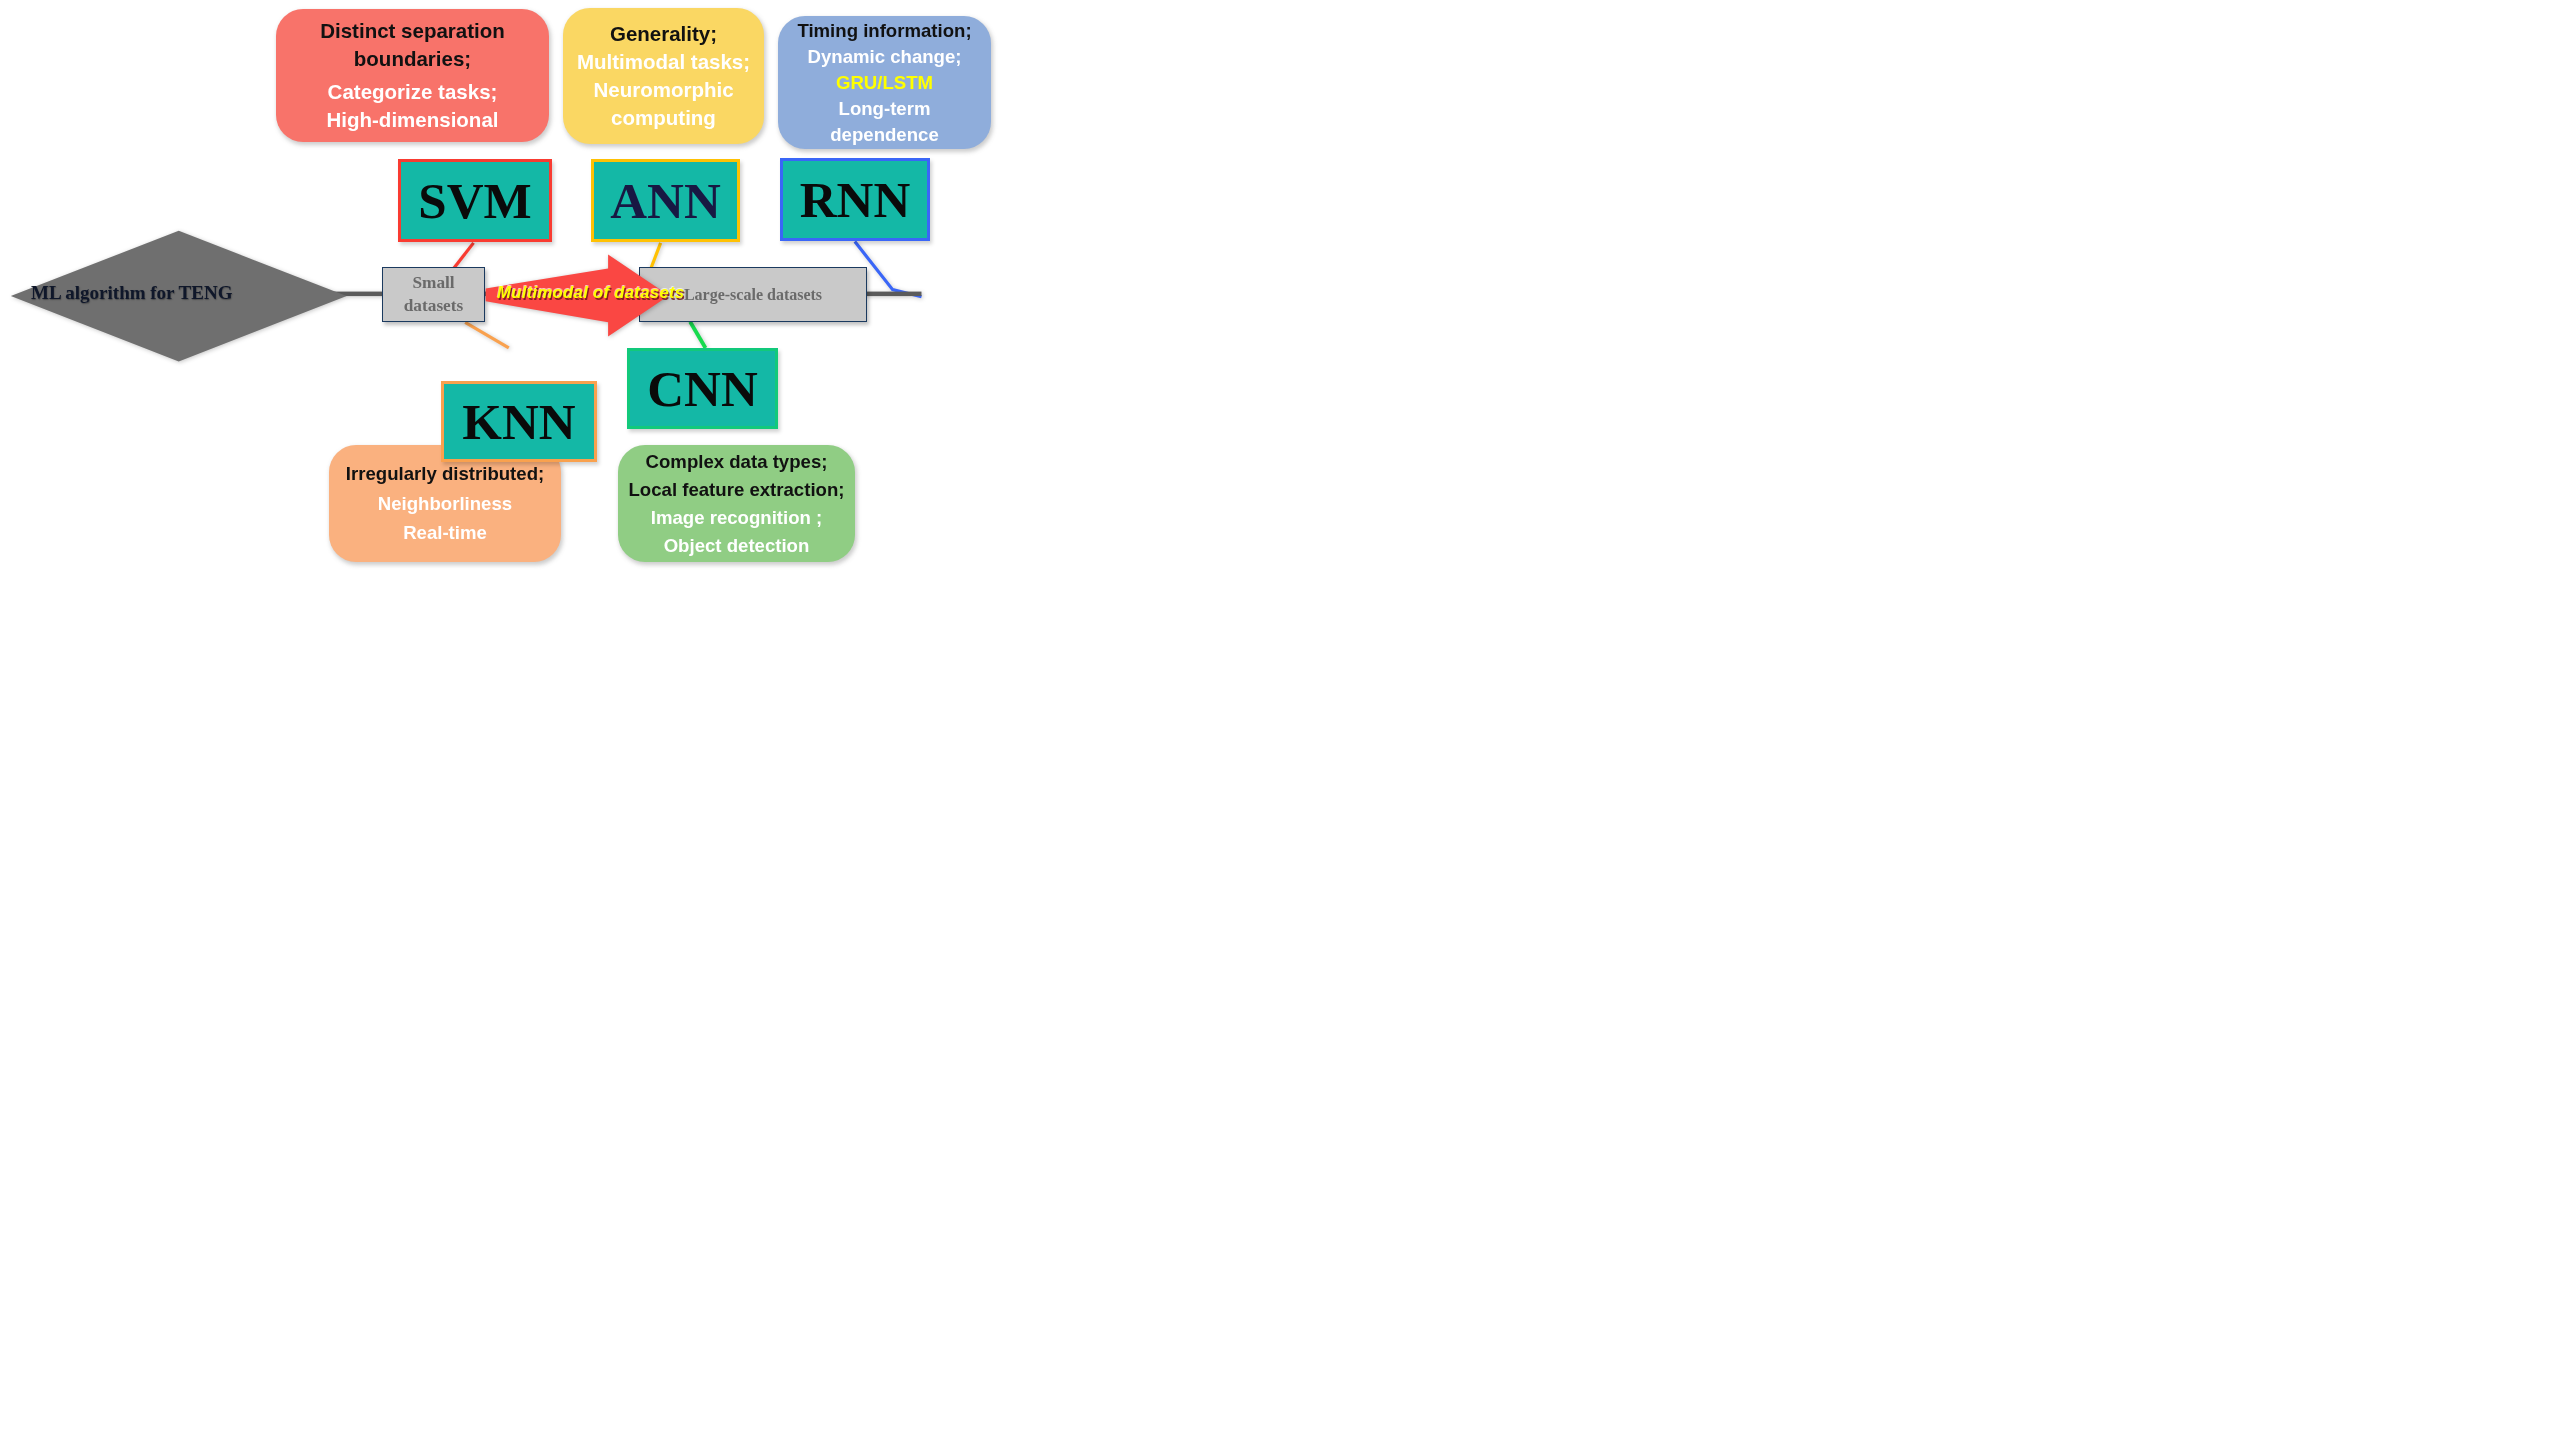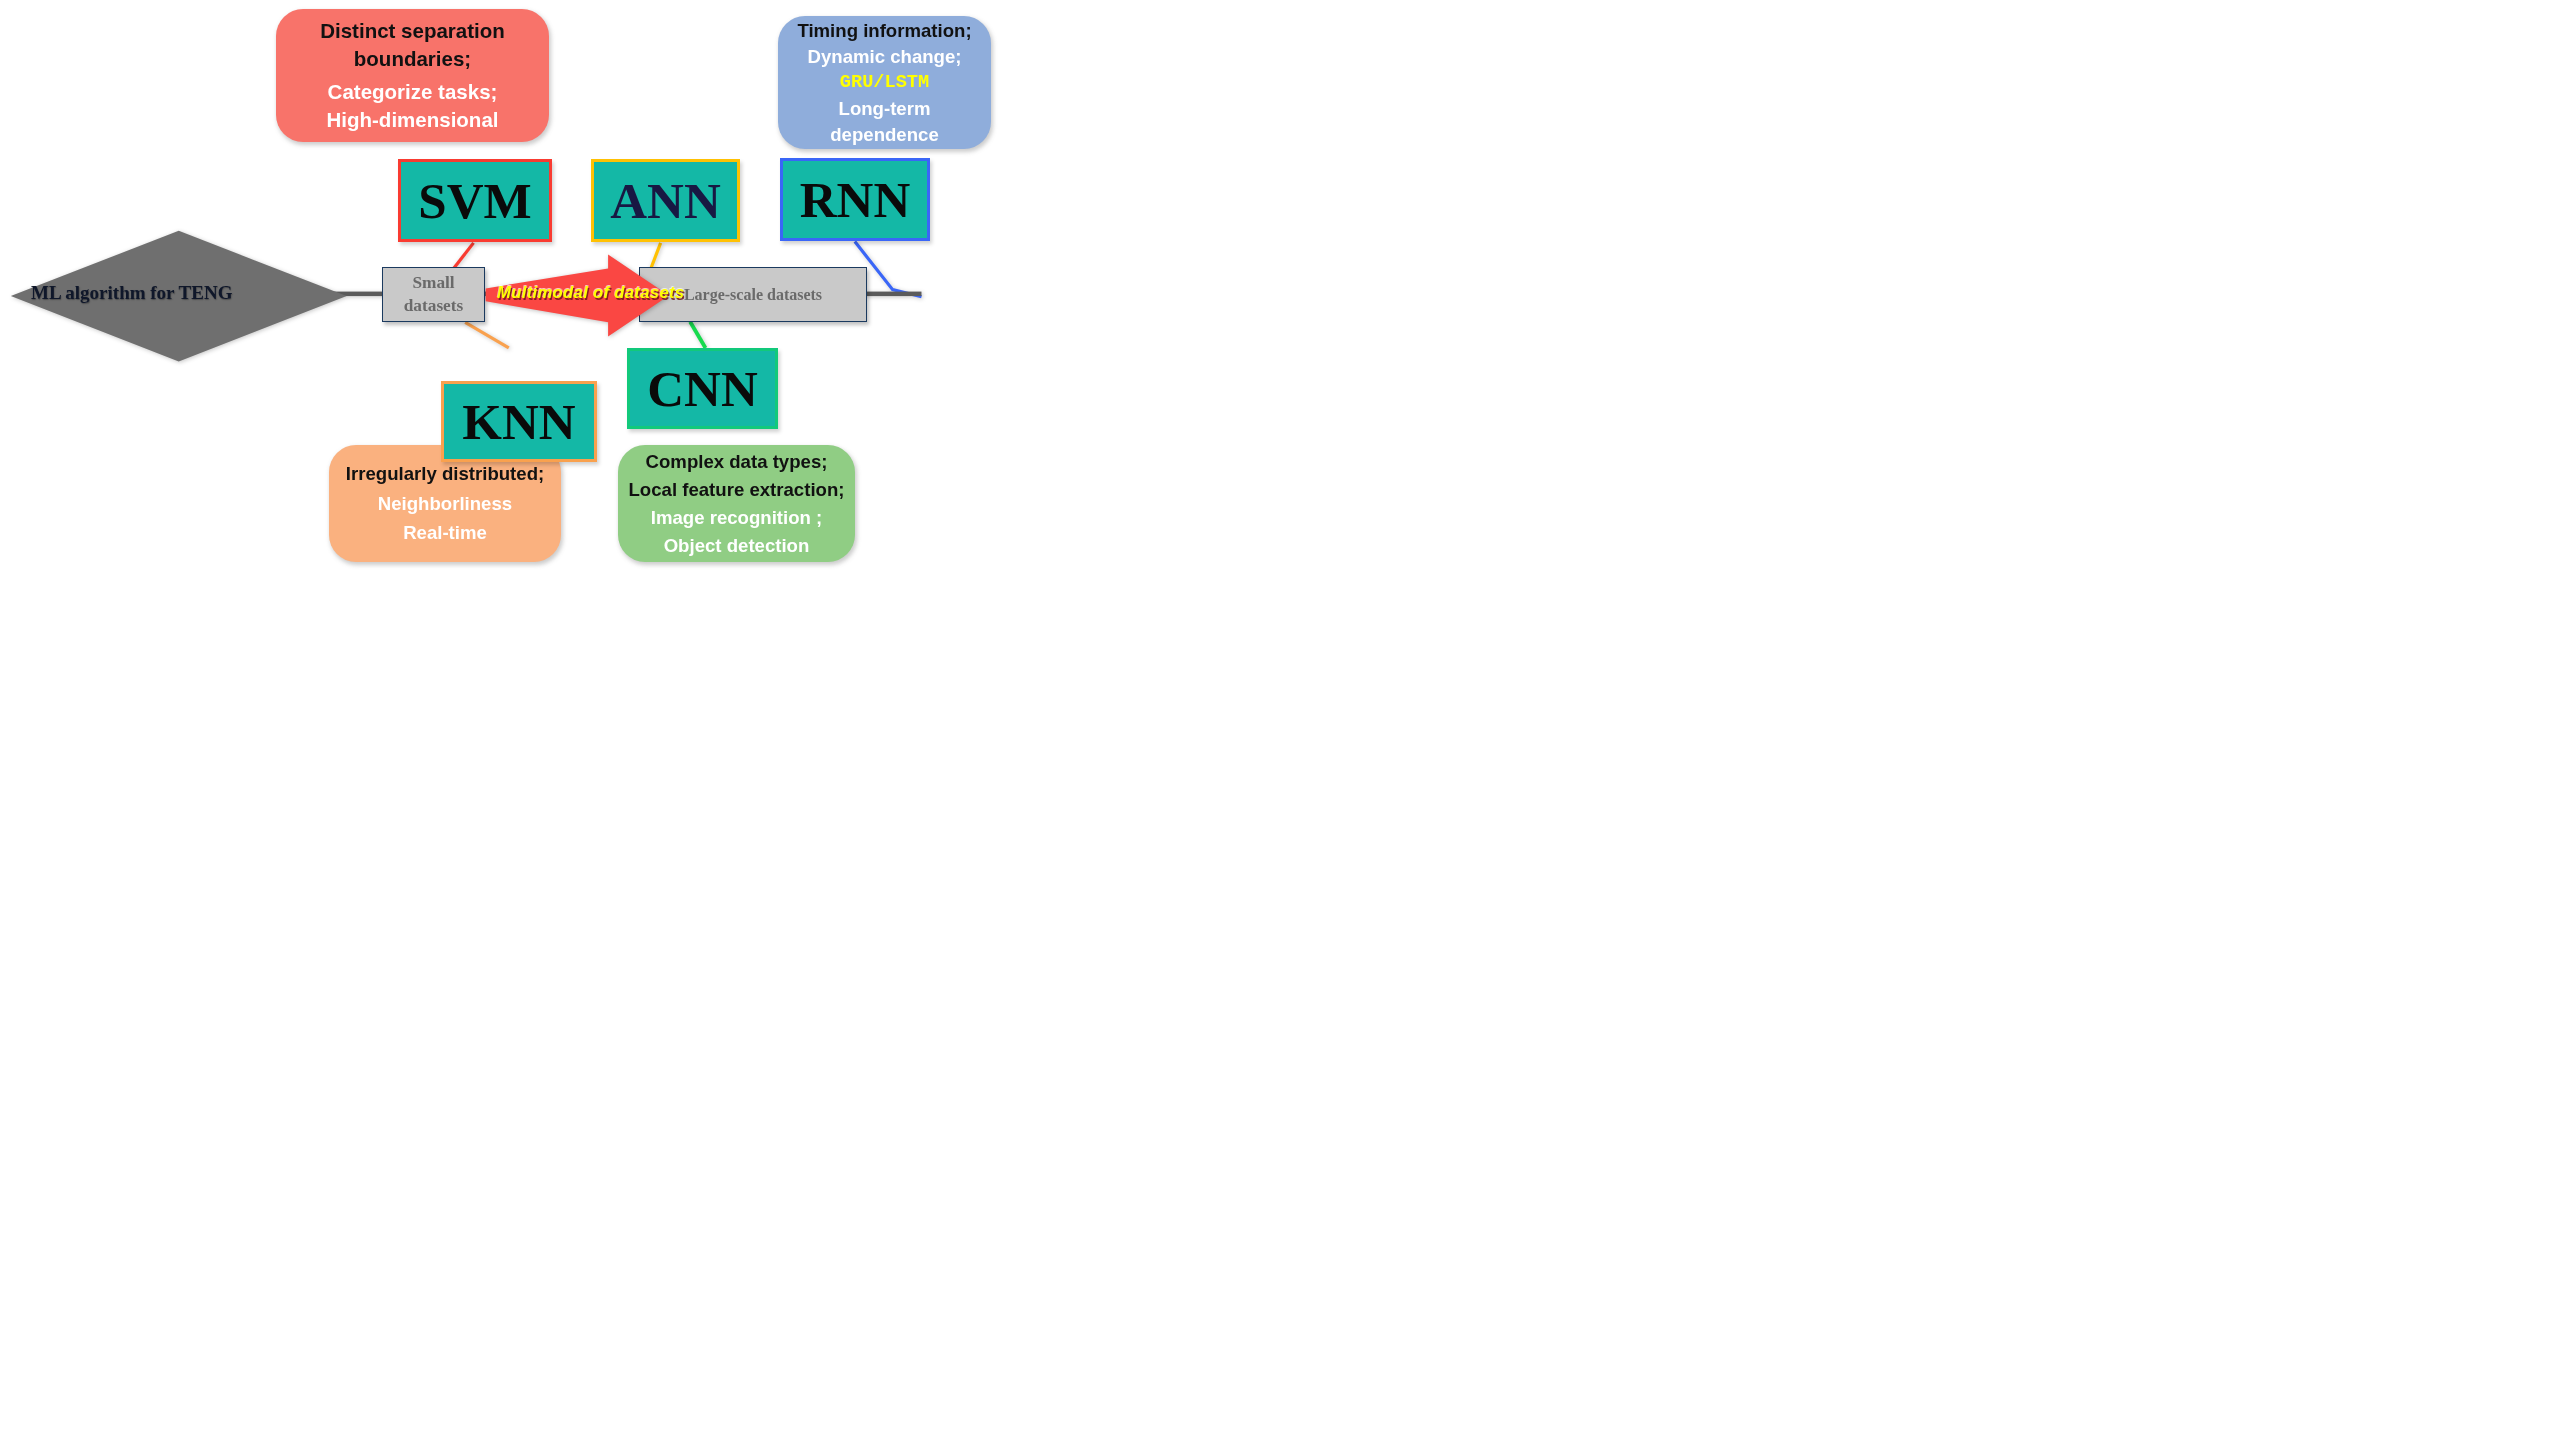--- a/index.html
+++ b/index.html
@@ -15,21 +15,21 @@
   .desc{
     position:absolute;border-radius:27px;z-index:3;
     display:flex;flex-direction:column;justify-content:center;align-items:center;
     text-align:center;font-weight:bold;
     box-shadow:1.9px 2.6px 4.5px rgba(110,110,110,0.35);
     padding:2.6px 1.3px;box-sizing:border-box;
   }
   .desc .dl{width:100%;}
   .c-black{color:#111111;}
   .c-white{color:#ffffff;}
-  .c-yellow{color:#ffff00;font-family:Liberation Mono, monospace;}
+  .c-yellow{color:#ffff00;}
 
   #desc-svm{left:276px;top:9px;width:273px;height:133px;background:#F8736A;font-size:20.5px;line-height:28px;}
   #desc-ann{left:563px;top:7.7px;width:201px;height:136px;background:#FAD763;font-size:20.5px;line-height:28px;}
   #desc-rnn{left:778px;top:16px;width:213px;height:133px;background:#8FADDB;font-size:18.6px;line-height:26px;}
   #desc-knn{left:329px;top:445px;width:232px;height:117px;background:#FAB17F;font-size:18.6px;line-height:29.5px;}
   #desc-cnn{left:618px;top:445px;width:237px;height:117px;background:#90CD84;font-size:18.6px;line-height:28px;}
   .gap-top{margin-top:5.1px;}
 
   
   .algo{
@@ -94,20 +94,26 @@
 
   <div id="diamond-label">ML algorithm for TENG</div>
 
   <div class="desc" id="desc-svm">
     <div class="dl c-black">Distinct separation</div>
     <div class="dl c-black">boundaries;</div>
     <div class="dl c-white gap-top">Categorize tasks;</div>
     <div class="dl c-white">High-dimensional</div>
   </div>
 
+  <div class="desc" id="desc-ann">
+    <div class="dl c-black">Generality;</div>
+    <div class="dl c-white">Multimodal tasks;</div>
+    <div class="dl c-white">Neuromorphic</div>
+    <div class="dl c-white">computing</div>
+  </div>
 
   <div class="desc" id="desc-rnn">
     <div class="dl c-black">Timing information;</div>
     <div class="dl c-white">Dynamic change;</div>
     <div class="dl c-yellow">GRU/LSTM</div>
     <div class="dl c-white">Long-term</div>
     <div class="dl c-white">dependence</div>
   </div>
 
   <div class="algo" id="box-svm">

